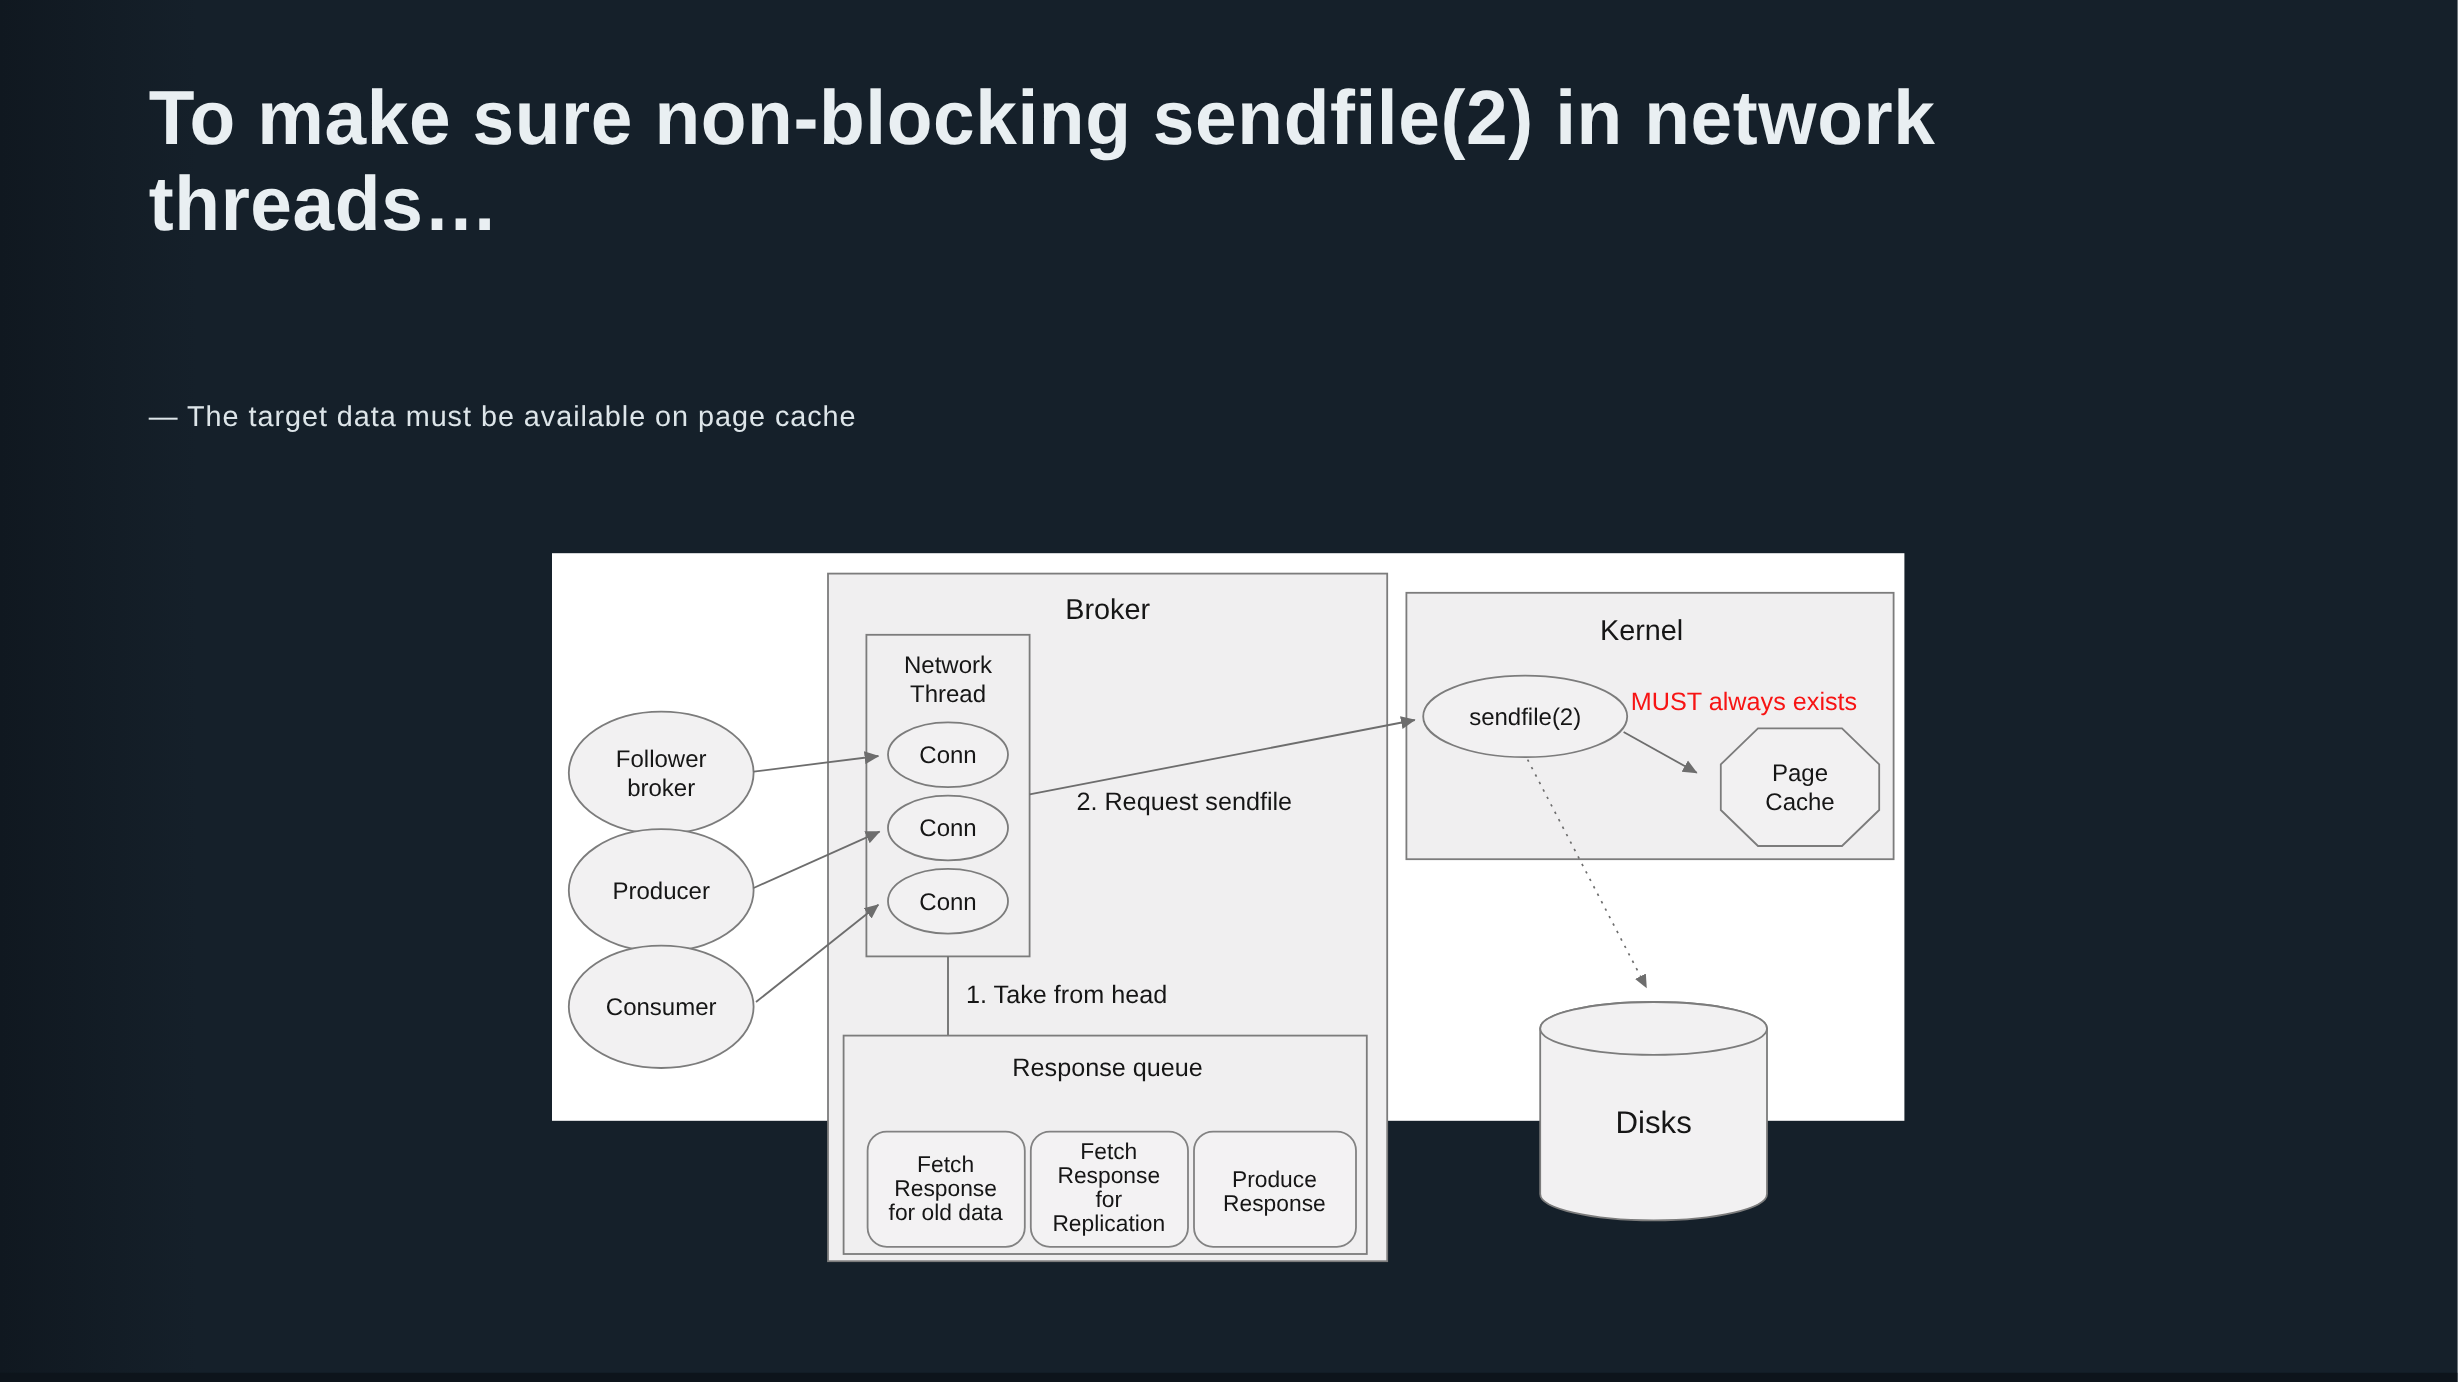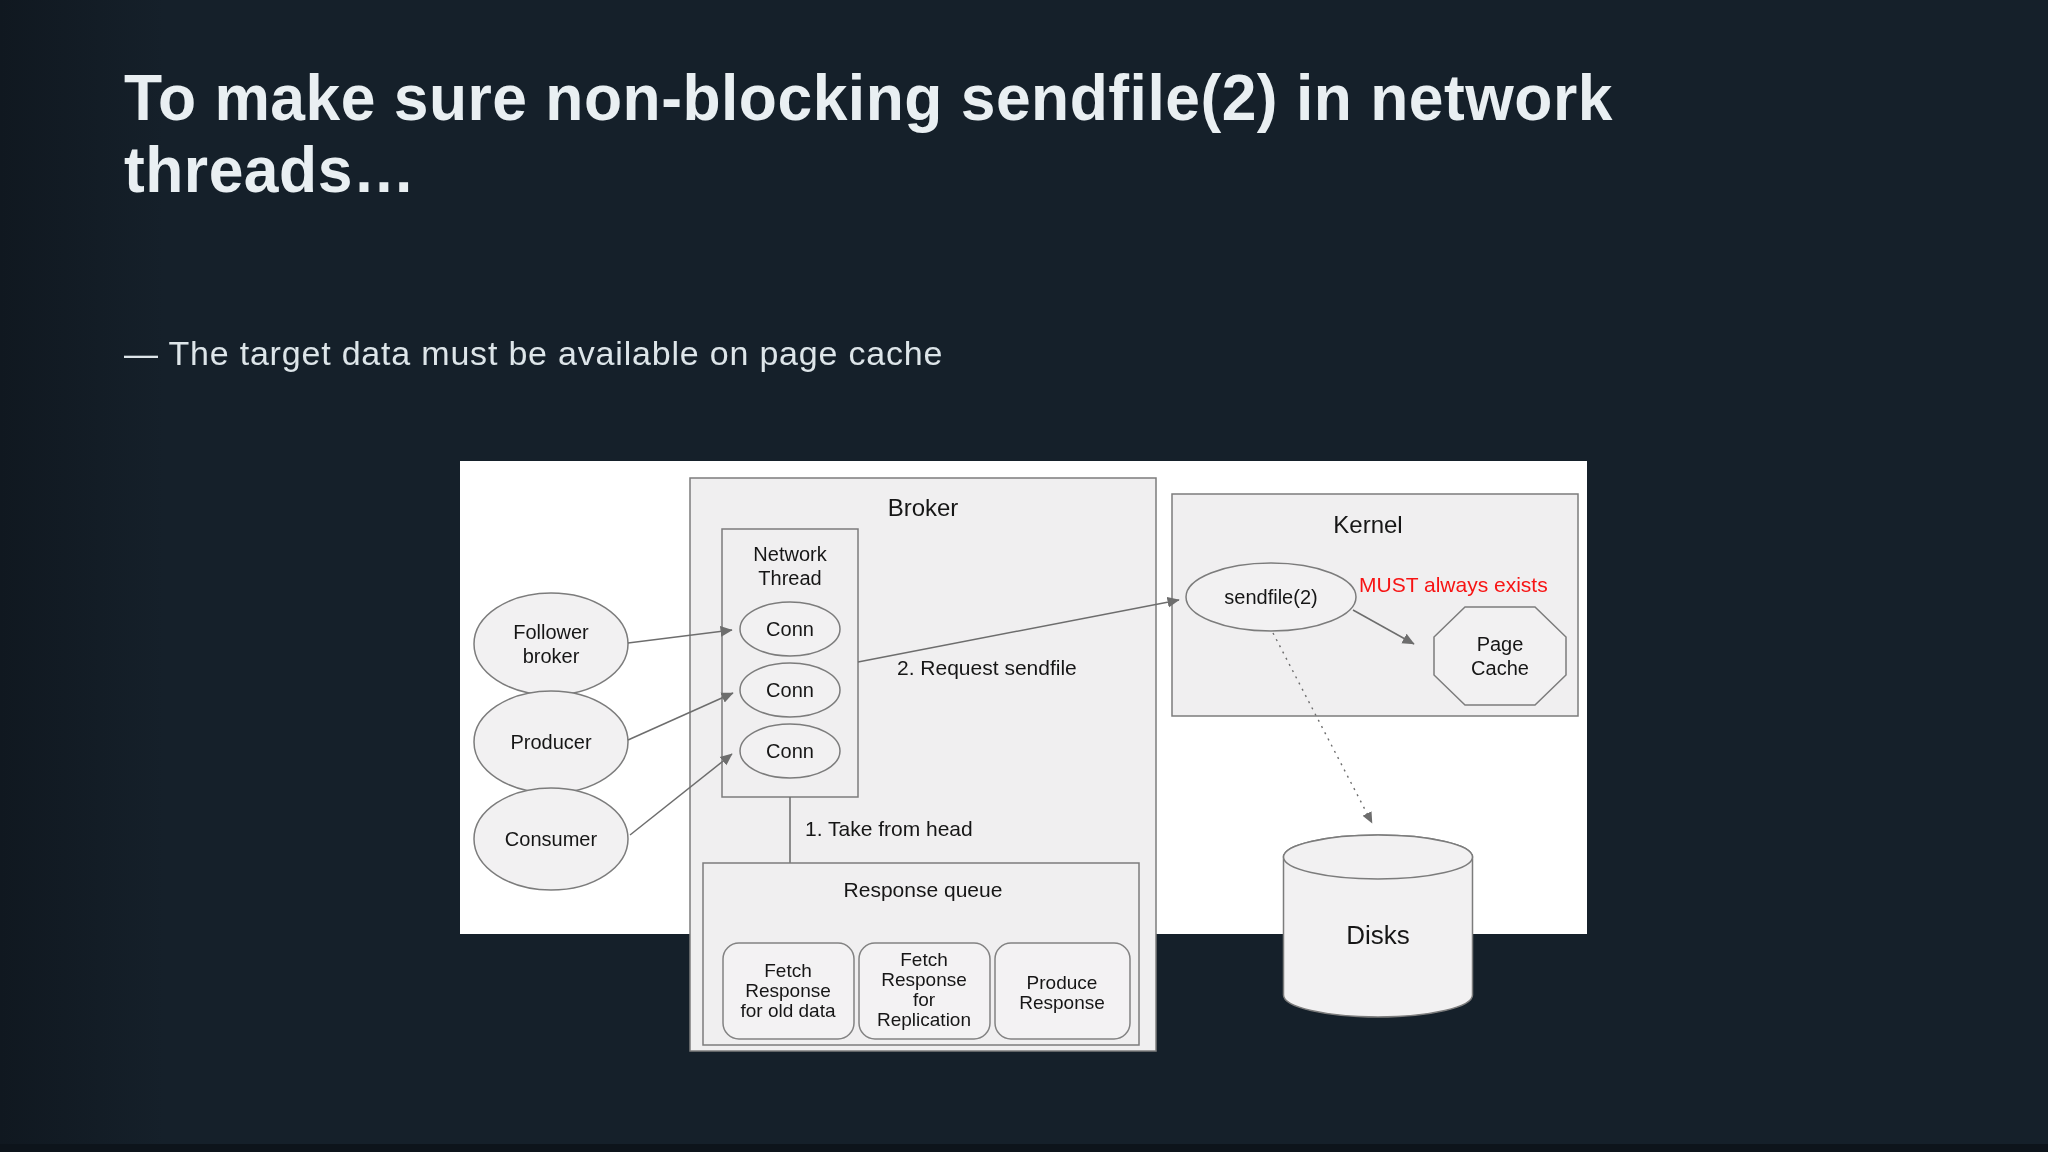--- a/index.html
+++ b/index.html
@@ -14,21 +14,21 @@
   .title {
     position: absolute; left: 124px; top: 62px; width: 1760px;
     color: #e9eff2;
     font-size: 64px; font-weight: bold; letter-spacing: 0.5px;
     line-height: 72px;
     transform: scaleX(0.975); transform-origin: 0 0;
   }
   .bullet {
     position: absolute; left: 124px; top: 334px; width: 1400px;
     color: #dde5e9;
-    font-size: 34px; font-weight: normal; letter-spacing: 0.8px;
+    font-size: 24px; font-weight: normal; letter-spacing: 0.8px;
   }
 
   
   .diagram {
     position: absolute; left: 460px; top: 461px;
     width: 1127px; height: 473px;
     background: #ffffff;
   }
   .diagram svg { display: block; }
 

